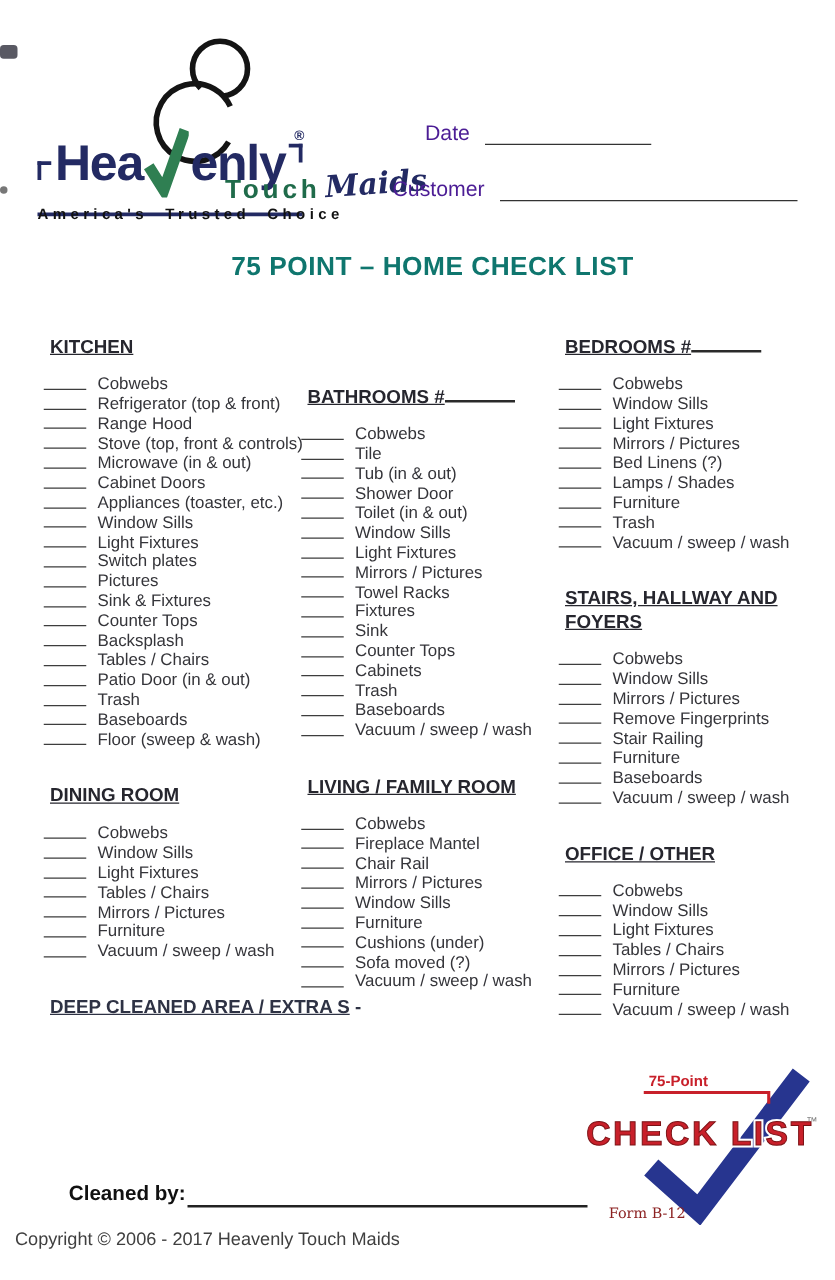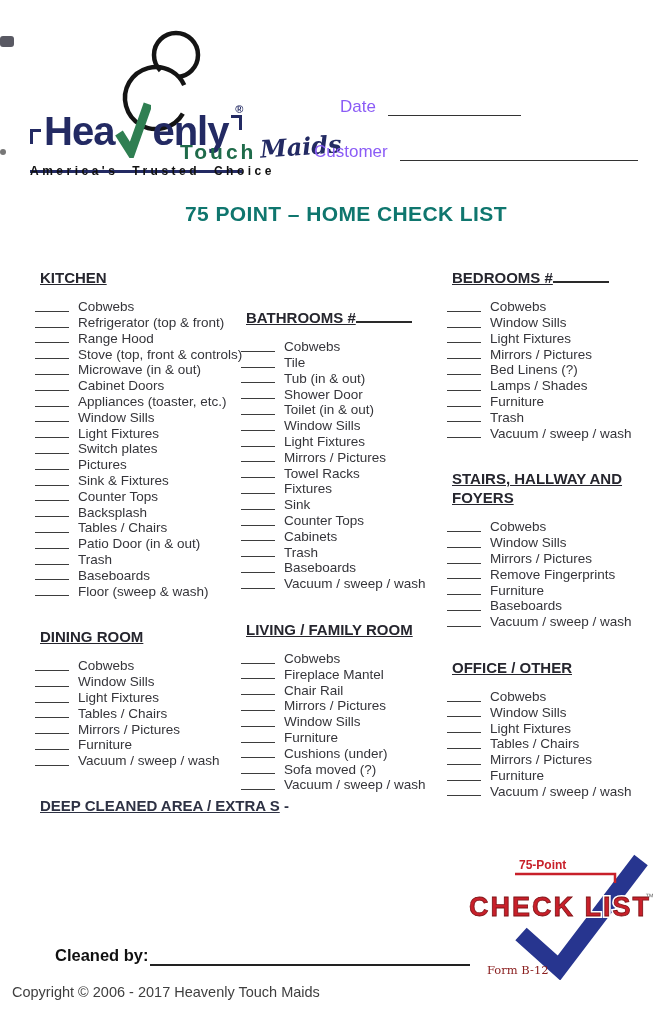--- a/index.html
+++ b/index.html
@@ -14,21 +14,21 @@
   .brand-txt { font-size:40px; font-weight:bold; color:#232a63; letter-spacing:-1px; line-height:38px; }
   .brkt-l { display:inline-block; width:11px; height:15px; border-left:3px solid #232a63; border-top:3px solid #232a63; margin-right:3px; margin-bottom:6px; }
   .brkt-r { display:inline-block; width:11px; height:15px; border-right:3px solid #232a63; border-top:3px solid #232a63; margin-left:3px; margin-bottom:20px; position:relative; }
   .reg { position:absolute; top:-15px; right:-4px; font-size:11px; color:#232a63; font-weight:bold; }
   #brand-check { margin:0 1px -8px 1px; }
   #touch { position:absolute; left:152px; top:112px; font-size:21px; font-weight:bold; color:#1f6b4a; letter-spacing:3px; }
   #maids { position:absolute; left:232px; top:104px; font-family:"DejaVu Serif", serif; font-style:italic; font-size:24px; font-weight:bold; color:#232a63; transform:rotate(-4deg); }
   #tagline { position:absolute; left:2px; top:136px; font-size:12px; font-weight:bold; color:#111; letter-spacing:3.5px; word-spacing:7px; white-space:nowrap; }
 
   
-  .fld-label { font-size:17px; color:#8b5cf6; }
+  .fld-label { font-size:17px; color:#4c1d95; }
   .fld-line { border-bottom:1.6px solid #333; }
   #date-label { left:340px; top:97px; }
   #date-line { left:388px; top:80px; width:133px; height:36px; }
   #cust-label { left:314px; top:142px; }
   #cust-line { left:400px; top:124px; width:238px; height:37px; }
 
   
   #page-title { left:0; top:202px; width:100%; text-align:center; font-size:21px; font-weight:bold; color:#0f766e; letter-spacing:.4px;margin-left:12px; }
 
   
@@ -355,20 +355,24 @@
       <div class="item">
         <span class="blank"></span>
         <span class="item-label">Mirrors / Pictures</span>
       </div>
       <div class="item">
         <span class="blank"></span>
         <span class="item-label">Remove Fingerprints</span>
       </div>
       <div class="item">
         <span class="blank"></span>
+        <span class="item-label">Stair Railing</span>
+      </div>
+      <div class="item">
+        <span class="blank"></span>
         <span class="item-label">Furniture</span>
       </div>
       <div class="item">
         <span class="blank"></span>
         <span class="item-label">Baseboards</span>
       </div>
       <div class="item">
         <span class="blank"></span>
         <span class="item-label">Vacuum / sweep / wash</span>
       </div>

